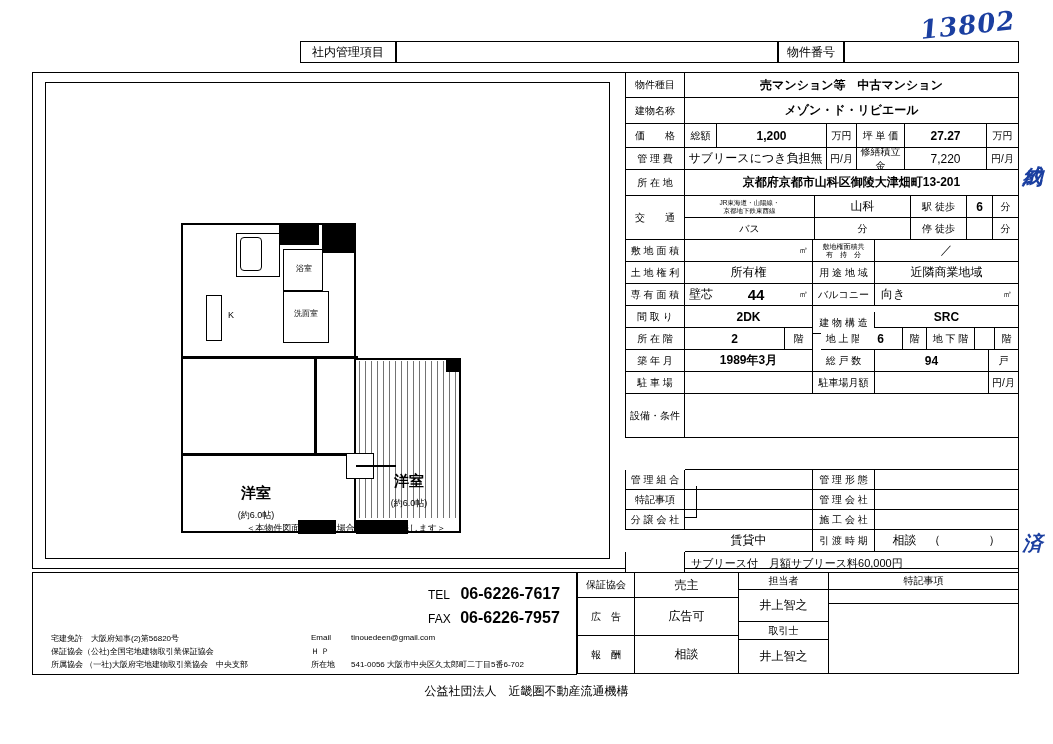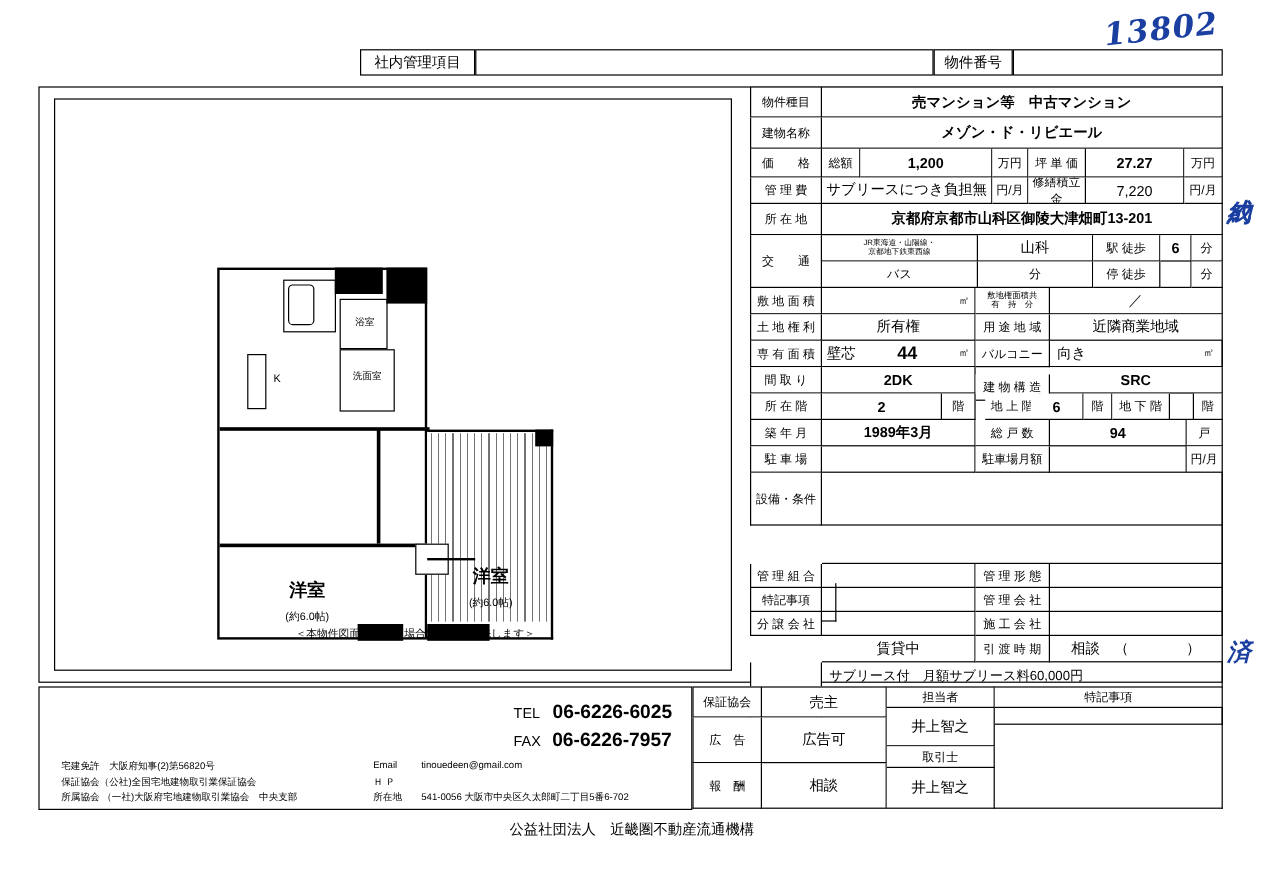--- a/index.html
+++ b/index.html
@@ -229,21 +229,21 @@
 
     <div class="cell lab" style="left:0;top:480px;width:60px;height:52px;border-left:1px solid #000;">備　　考</div>
     <div class="cell" style="left:60px;top:480px;width:334px;height:52px;align-items:flex-start;justify-content:flex-start;padding:4px 6px;">
       <span class="t11">サブリース付　月額サブリース料60,000円</span>
     </div>
   </div>
 
   <div class="bx" style="left:32px;top:572px;width:545px;height:103px;">
     <div class="abs" style="left:395px;top:12px;">
       <span class="t12">TEL</span>
-      <span class="b" style="font-size:16px;margin-left:6px;">06-6226-6025</span>
+      <span class="b" style="font-size:16px;margin-left:6px;">06-6226-7617</span>
     </div>
     <div class="abs" style="left:395px;top:36px;">
       <span class="t12">FAX</span>
       <span class="b" style="font-size:16px;margin-left:5px;">06-6226-7957</span>
     </div>
 
     <div class="abs t8" style="left:18px;top:60px;">宅建免許　大阪府知事(2)第56820号</div>
     <div class="abs t8" style="left:18px;top:73px;">保証協会（公社)全国宅地建物取引業保証協会</div>
     <div class="abs t8" style="left:18px;top:86px;">所属協会 （一社)大阪府宅地建物取引業協会　中央支部</div>
 

